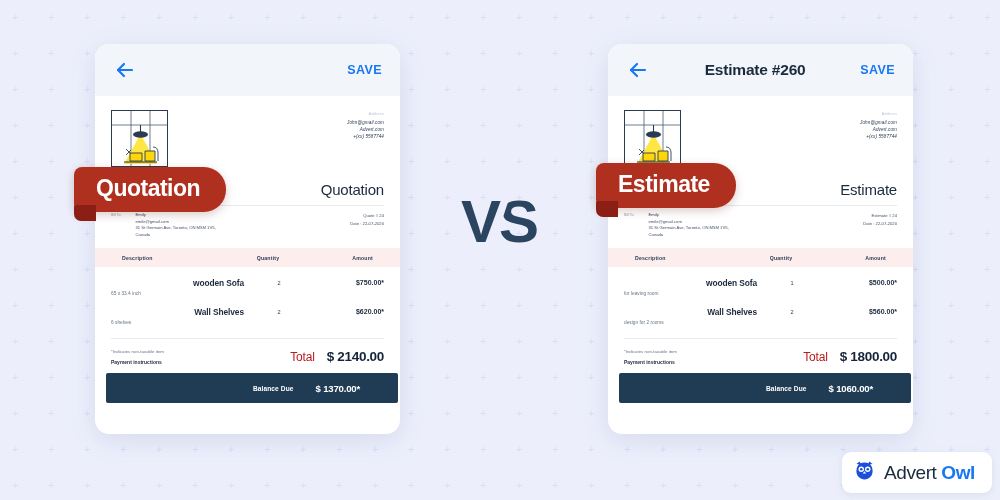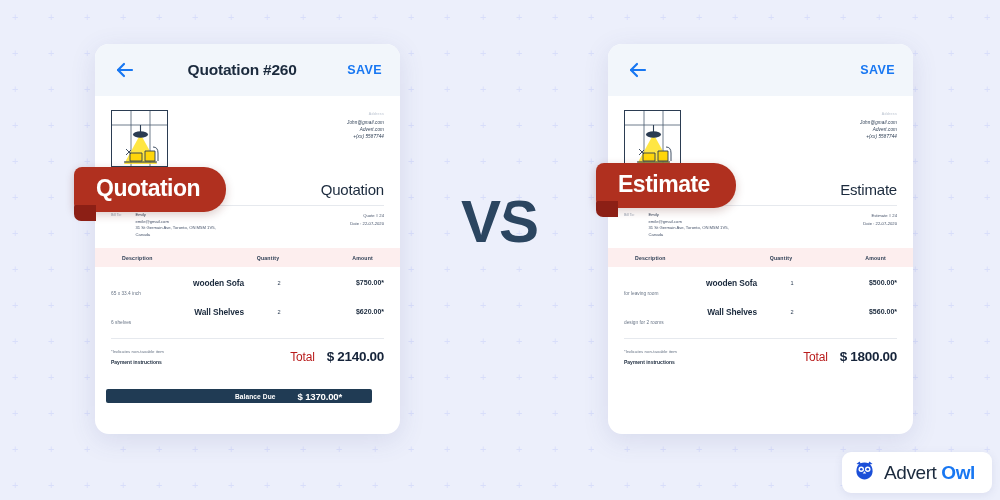--- a/index.html
+++ b/index.html
@@ -77,24 +77,24 @@
   .qty-val{font-size:5.6px;color:#2b3c52;padding-top:2px;}
   .amt-val{font-size:7px;font-weight:bold;color:#1b2a3d;padding-top:1px;}
   .tbl-rule{height:1px;background:#e6e9ee;margin-top:13px;}
   .totalrow{display:flex;align-items:center;justify-content:space-between;padding-top:9px;}
   .notes .n1{font-size:4.4px;color:#6a7687;line-height:8px;}
   .notes .n2{font-size:5px;color:#1b2a3d;font-weight:bold;margin-top:3px;}
   .totwrap{display:flex;align-items:baseline;gap:12px;}
   .tot-label{font-size:12px;color:#b91c1c;font-weight:400;letter-spacing:-.2px;}
   .tot-val{font-size:13.5px;color:#16243a;font-weight:bold;letter-spacing:-.3px;}
   .balbar{
-    position:absolute;left:11px;right:28px;bottom:31px;height:14px;
+    position:absolute;left:11px;right:2px;bottom:31px;height:30px;
     background:#203b54;border-radius:2px;
     display:flex;align-items:center;justify-content:flex-end;gap:22px;
-    padding-right:30px;box-sizing:border-box;
+    padding-right:38px;box-sizing:border-box;
   }
   .bal-label{font-size:6.6px;font-weight:bold;color:#ffffff;letter-spacing:.1px;}
   .bal-val{font-size:9.6px;font-weight:bold;color:#ffffff;letter-spacing:-.2px;}
   
   .badge{position:absolute;z-index:6;}
   .badge-tail{
     position:absolute;left:0;bottom:-9px;width:22px;height:16px;
     background:#8c1f15;border-bottom-left-radius:7px;border-top-left-radius:2px;
   }
   .badge-body{
@@ -524,21 +524,20 @@
 <div id="stage">
 
   <div class="card" id="card-left">
     <div class="app-header">
       <span class="back-arrow">
         <svg viewBox="0 0 24 24" width="24" height="24" fill="none" stroke="#1877f2" stroke-width="2.2" stroke-linecap="round" stroke-linejoin="round">
           <path d="M19 12H5"></path>
             <path d="M11 6l-6 6 6 6"></path>
         </svg>
       </span>
-      <span class="app-title">Quotation #260</span>
       <span class="save-btn">SAVE</span>
     </div>
 
     <div class="inv-body">
       <div class="inv-top">
         <div class="logo-frame">
           <svg viewBox="0 0 57 57" width="57" height="57">
             <line x1="0" y1="14" x2="57" y2="14" stroke="#4a5a70" stroke-width="0.8"></line>
             <line x1="19" y1="0" x2="19" y2="57" stroke="#4a5a70" stroke-width="0.8"></line>
             <line x1="38" y1="0" x2="38" y2="57" stroke="#4a5a70" stroke-width="0.8"></line>
@@ -626,20 +625,21 @@
   </div>
 
   <div class="card" id="card-right">
     <div class="app-header">
       <span class="back-arrow">
         <svg viewBox="0 0 24 24" width="24" height="24" fill="none" stroke="#1877f2" stroke-width="2.2" stroke-linecap="round" stroke-linejoin="round">
           <path d="M19 12H5"></path>
             <path d="M11 6l-6 6 6 6"></path>
         </svg>
       </span>
+      <span class="app-title">Estimate #260</span>
       <span class="save-btn">SAVE</span>
     </div>
 
     <div class="inv-body">
       <div class="inv-top">
         <div class="logo-frame">
           <svg viewBox="0 0 57 57" width="57" height="57">
             <line x1="0" y1="14" x2="57" y2="14" stroke="#4a5a70" stroke-width="0.8"></line>
             <line x1="19" y1="0" x2="19" y2="57" stroke="#4a5a70" stroke-width="0.8"></line>
             <line x1="38" y1="0" x2="38" y2="57" stroke="#4a5a70" stroke-width="0.8"></line>
@@ -713,20 +713,24 @@
             <div class="n2">Payment instructions</div>
           </div>
           <div class="totwrap">
             <span class="tot-label">Total</span>
             <span class="tot-val">$ 1800.00</span>
           </div>
         </div>
       </div>
     </div>
 
+    <div class="balbar">
+      <span class="bal-label">Balance Due</span>
+      <span class="bal-val">$ 1060.00*</span>
+    </div>
   </div>
 
   <div class="badge" id="badge-left">
     <div class="badge-body">
       <div class="badge-tail"></div>
       <div class="badge-text">Quotation</div>
     </div>
   </div>
 
   <div class="badge" id="badge-right">

